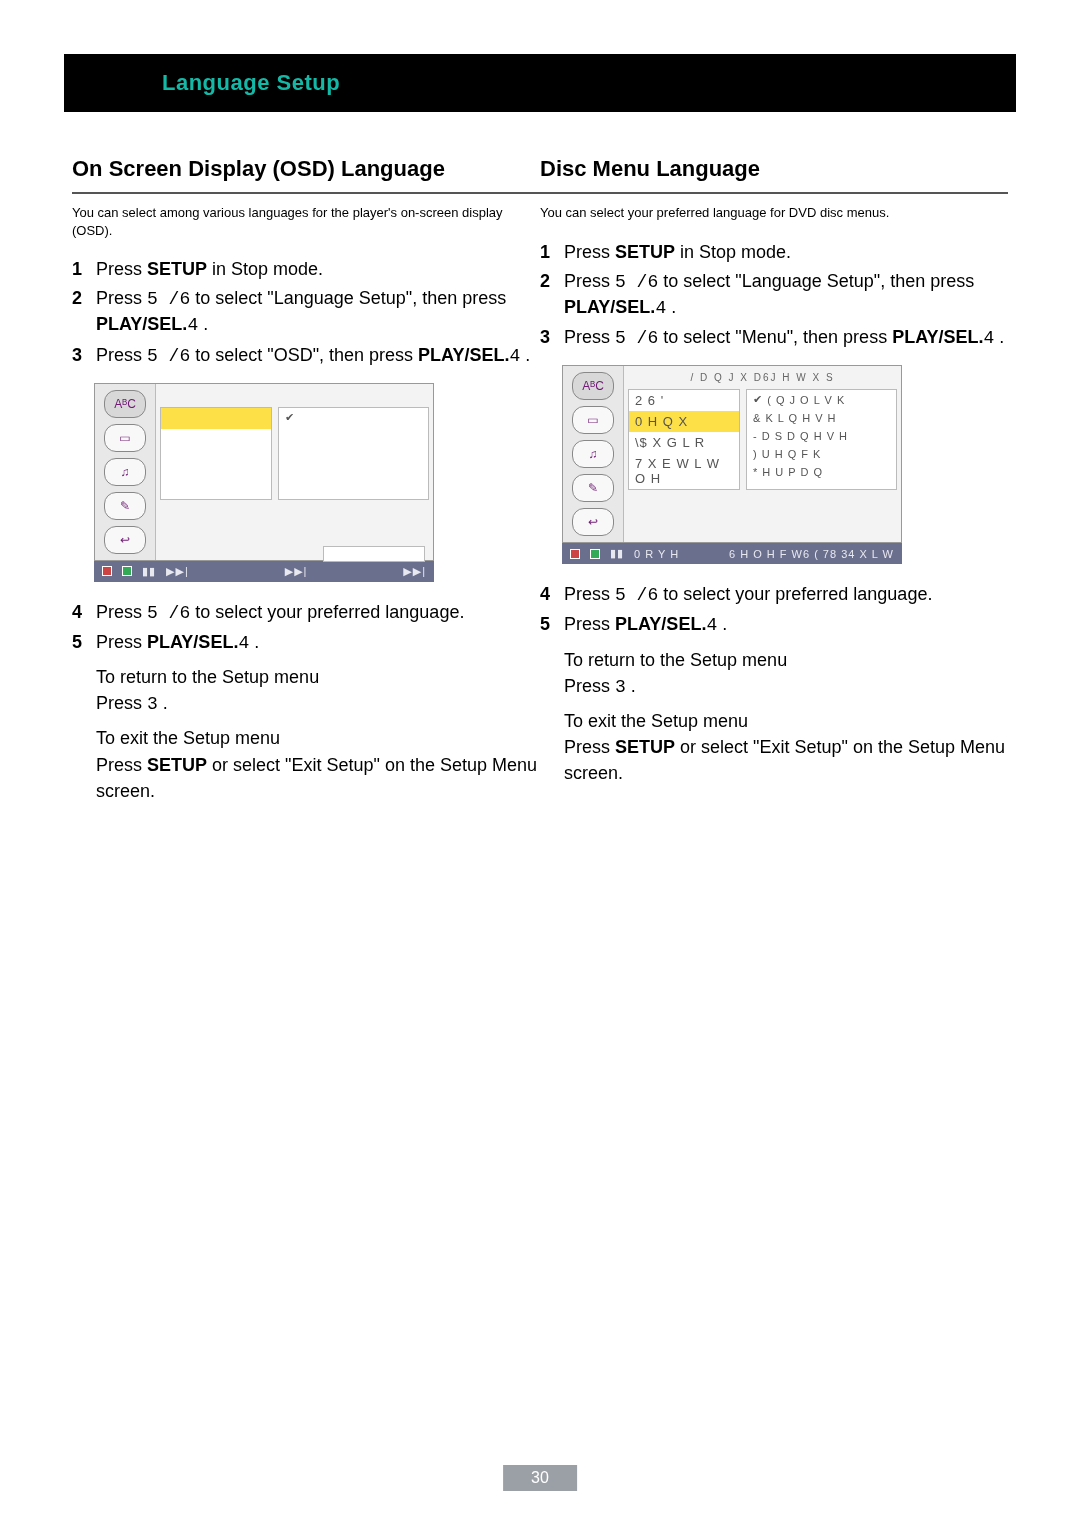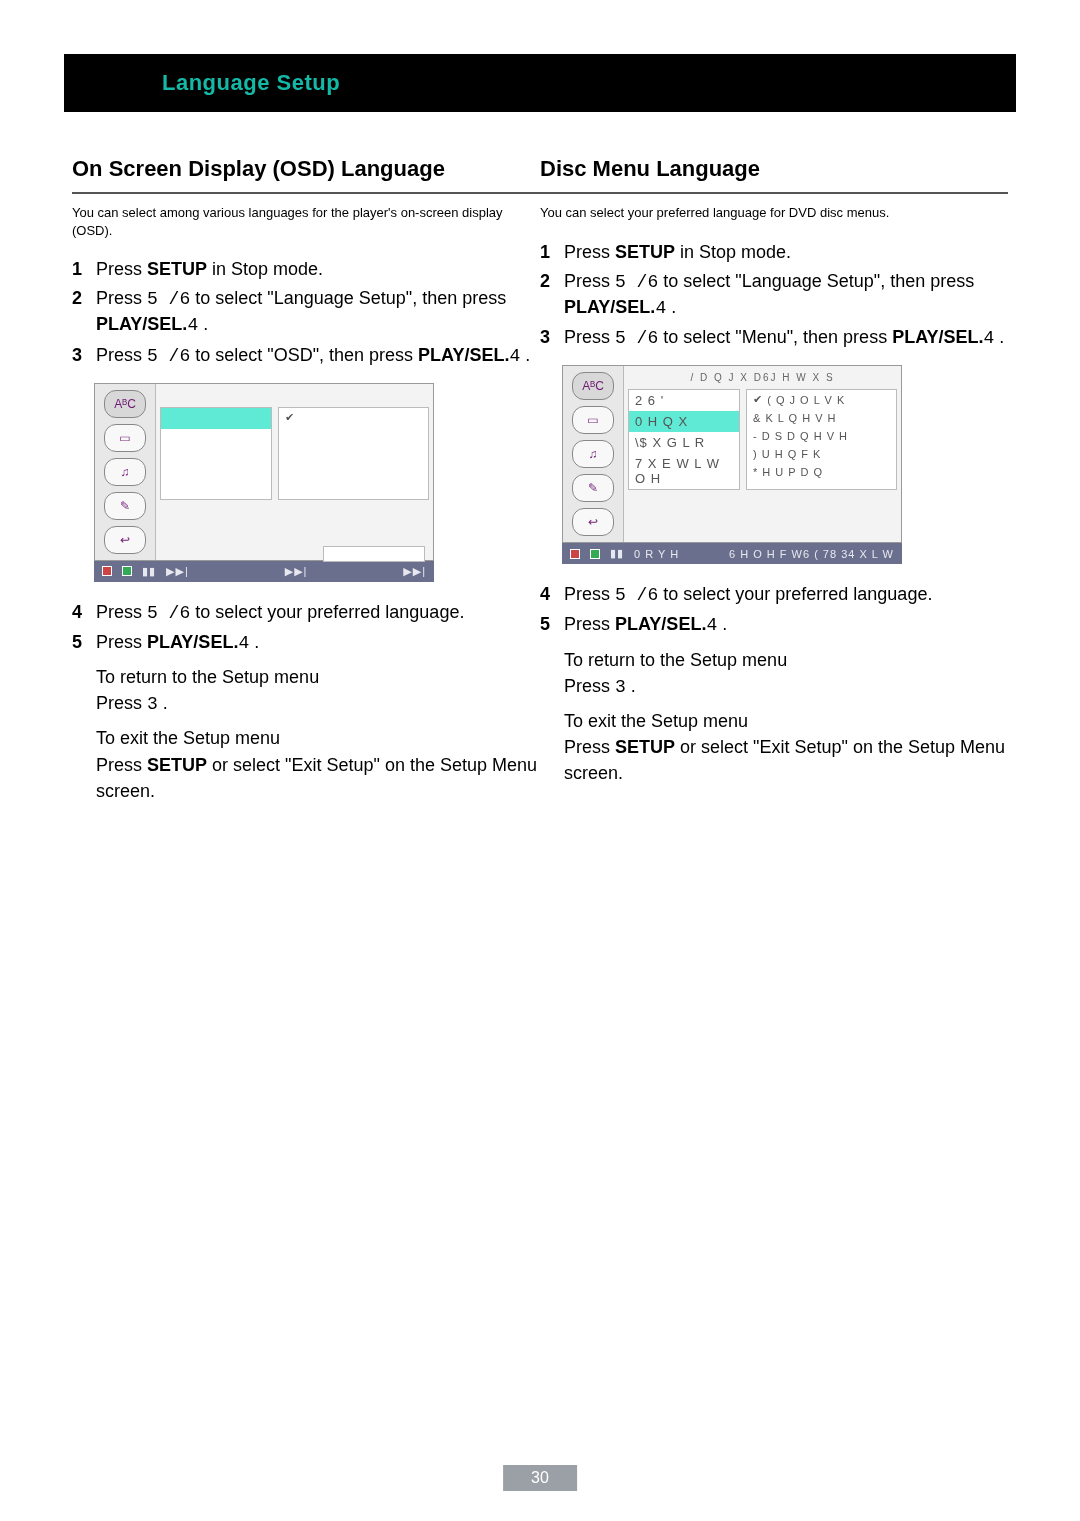--- a/index.html
+++ b/index.html
@@ -21,21 +21,21 @@
   .osd-box{margin:14px 0 18px 22px;width:340px}
   .osd-frame{border:1px solid #999;display:flex;background:#f3f3f3}
   .osd-sidebar{width:52px;background:#e8e8e8;border-right:1px solid #bbb;padding:6px 4px;display:flex;flex-direction:column;gap:6px;align-items:center}
   .osd-sidebar .ic{width:40px;height:26px;border:1px solid #888;border-radius:12px;background:#f8f8f8;display:flex;align-items:center;justify-content:center;font-size:12px;color:#701a75}
   .osd-sidebar .ic.sel{background:#d8d8d8}
   .osd-main{flex:1;padding:4px 4px 10px 4px;min-height:130px;position:relative}
   .osd-title{font-size:10px;letter-spacing:2px;color:#666;padding:2px 4px;margin-bottom:4px;text-align:center}
   .osd-cols{display:flex;gap:6px}
   .osd-listL{width:110px;border:1px solid #bbb;background:#fff;font-size:13px;letter-spacing:1px;color:#555}
   .osd-listL div{padding:3px 6px}
-  .osd-listL div.hi{background:#5eead4}
+  .osd-listL div.hi{background:#fde047}
   .osd-listR{flex:1;border:1px solid #bbb;background:#fff;font-size:11px;letter-spacing:1px;color:#555}
   .osd-listR div{padding:3px 6px;display:flex;align-items:center;gap:4px}
   .osd-hint{position:absolute;right:8px;bottom:-2px;width:100px;height:14px;border:1px solid #bbb;background:#fff}
   .osd-footer{background:#6a6f8d;color:#e8e8f0;font-size:11px;letter-spacing:1px;padding:4px 8px;display:flex;align-items:center;gap:10px}
   .osd-footer .fic{display:inline-block;width:8px;height:8px;background:#c44;border:1px solid #fff}
   .osd-footer .fic.b2{background:#3a5}
   .osd-footer .spacer{flex:1}
   .sub{margin-left:24px;font-size:18px;line-height:1.45}
   .sub .hdr{font-weight:normal;margin-top:8px}
   .pagenum{position:absolute;left:50%;bottom:30px;transform:translateX(-50%);background:#9aa0a6;color:#fff;font-size:16px;padding:4px 28px}

